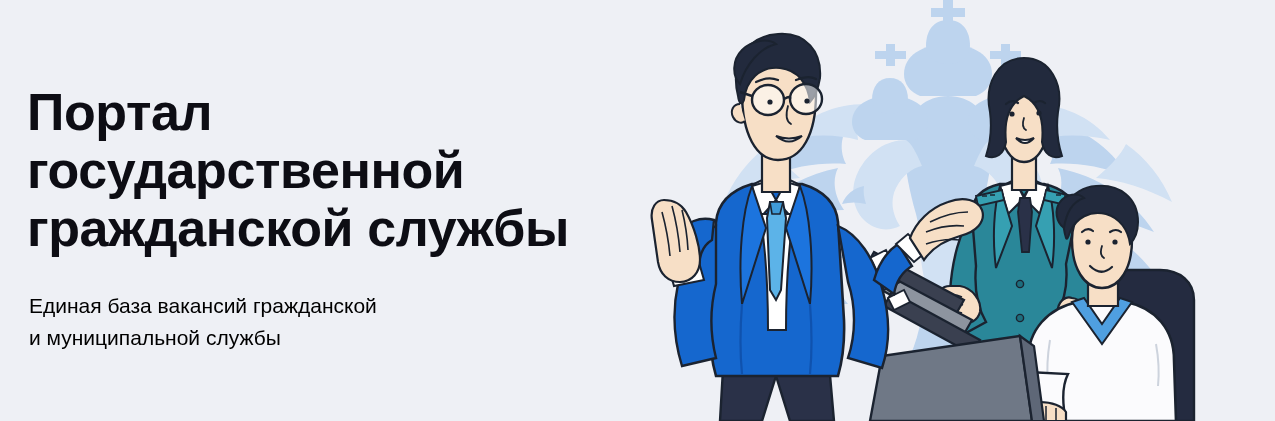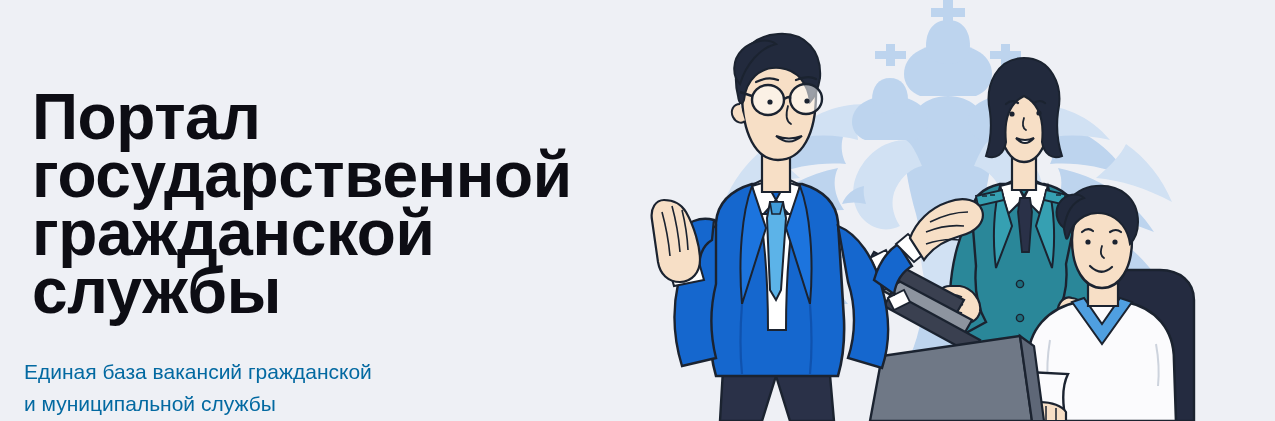--- a/index.html
+++ b/index.html
@@ -25,35 +25,35 @@
 
   
   .hero-text {
     position: absolute;
     left: 24px;
     top: 80px;
     width: 620px;
     z-index: 40;
   }
   .hero-title {
-    margin: 8px;
-    font-size: 64px;
+    margin: 3px;
+    font-size: 52px;
     line-height: 58px;
     font-weight: 700;
     letter-spacing: -0.4px;
     color: #0d0d14;
     white-space: pre-line;
   }
   .hero-subtitle {
-    margin: 0;
+    margin: 5px;
     padding-top: 28px;
     font-size: 21px;
     line-height: 32px;
     font-weight: 400;
-    color: #0369a1;
+    color: #000000;
     white-space: pre-line;
   }
 
   
   .illustration {
     position: absolute;
     left: 620px;
     top: 0;
     width: 655px;
     height: 421px;

